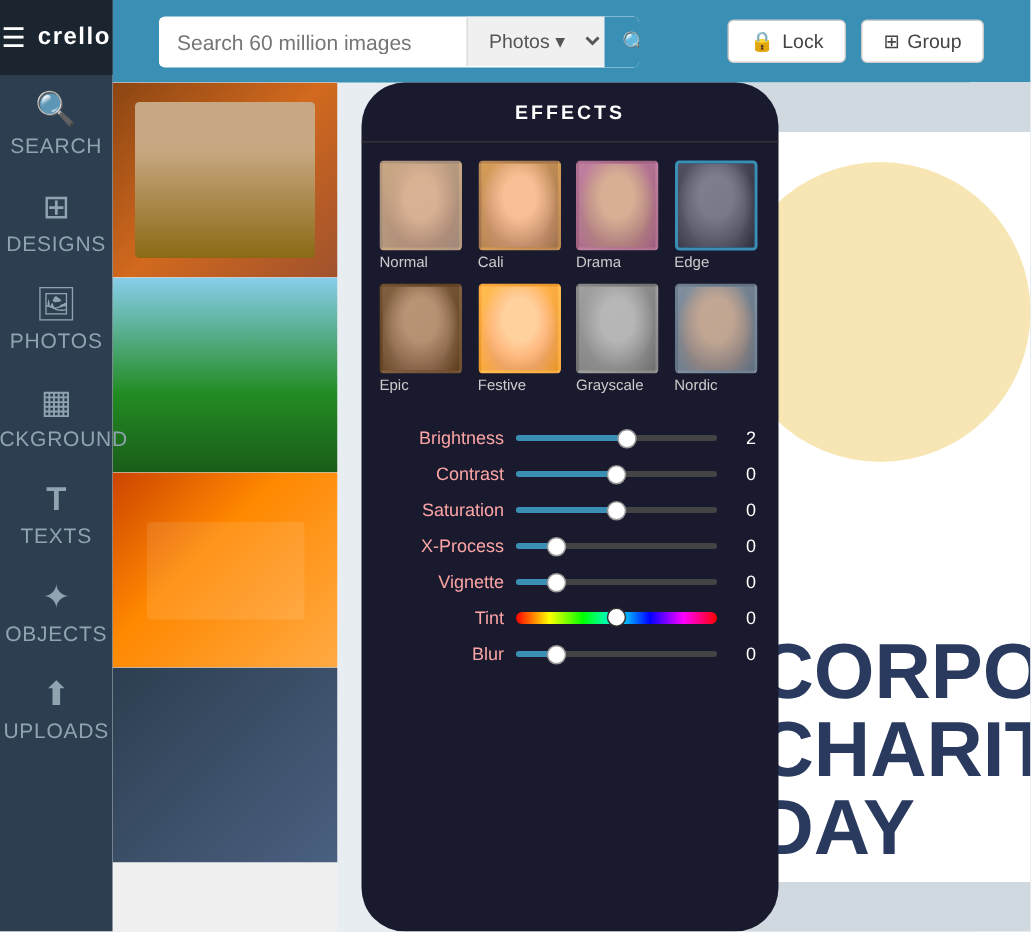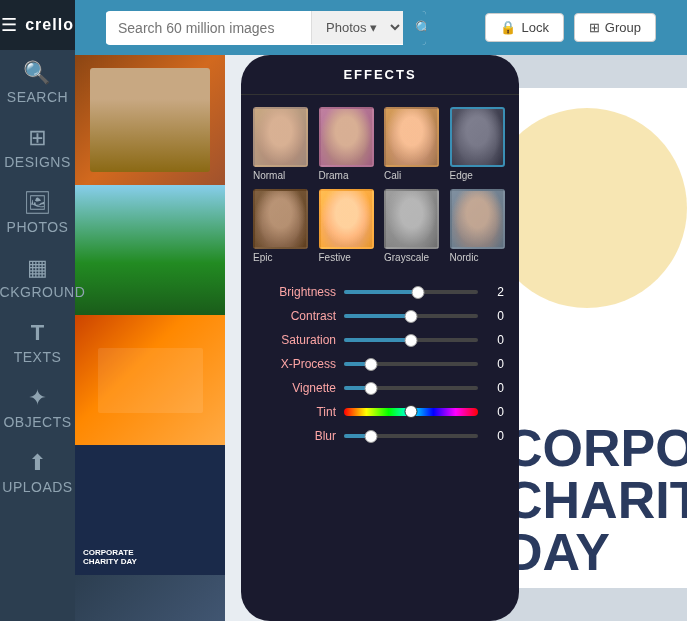--- a/index.html
+++ b/index.html
@@ -234,55 +234,50 @@
     </div>
     <div class="photo-thumb">
       <div class="photo-thumb-placeholder" style="background: linear-gradient(to bottom, #87CEEB 0%, #228B22 60%, #1a5c1a 100%);">
       </div>
     </div>
     <div class="photo-thumb">
       <div class="photo-thumb-placeholder" style="background: linear-gradient(135deg, #cc4400 0%, #ff8800 40%, #ffaa44 100%);">
         <div style="width:70%; height:50%; background: rgba(255,255,255,0.1); border-radius:2px;"></div>
       </div>
     </div>
-    <div class="photo-thumb" style="position:relative; overflow:hidden;">
-      <div style="position:absolute; inset:0; background:#1a2a4a; display:flex; align-items:flex-end; padding:8px;">
-        <div style="color:#fff; font-size:8px; font-weight:bold; line-height:1.2;">CORPORATE<br>CHARITY DAY</div>
-      </div>
-    </div>
     <div class="photo-thumb">
       <div class="photo-thumb-placeholder" style="background: linear-gradient(135deg, #2c3e50 0%, #4a6080 100%);">
         
       </div>
     </div>
   </div>
 
   <div id="effects-panel">
     <div id="effects-header">EFFECTS</div>
     <div id="effects-grid">
 
       <div class="effect-item">
         <div class="effect-thumb face-normal">
           <div class="face-img"></div>
         </div>
         <span class="effect-label">Normal</span>
       </div>
 
       <div class="effect-item">
+        <div class="effect-thumb face-cali">
+          <div class="face-img"></div>
+        </div>
+        <span class="effect-label">Cali</span>
+      </div>
+
+      <div class="effect-item">
         <div class="effect-thumb face-drama">
           <div class="face-img"></div>
         </div>
         <span class="effect-label">Drama</span>
-      </div>
-
-      <div class="effect-item">
-        <div class="effect-thumb face-cali">
-          <div class="face-img"></div>
-        </div>
-        <span class="effect-label">Cali</span>
       </div>
 
       <div class="effect-item">
         <div class="effect-thumb face-edge active">
           <div class="face-img" style="opacity:0.5; mix-blend-mode: luminosity;"></div>
         </div>
         <span class="effect-label">Edge</span>
       </div>
 
       <div class="effect-item">

